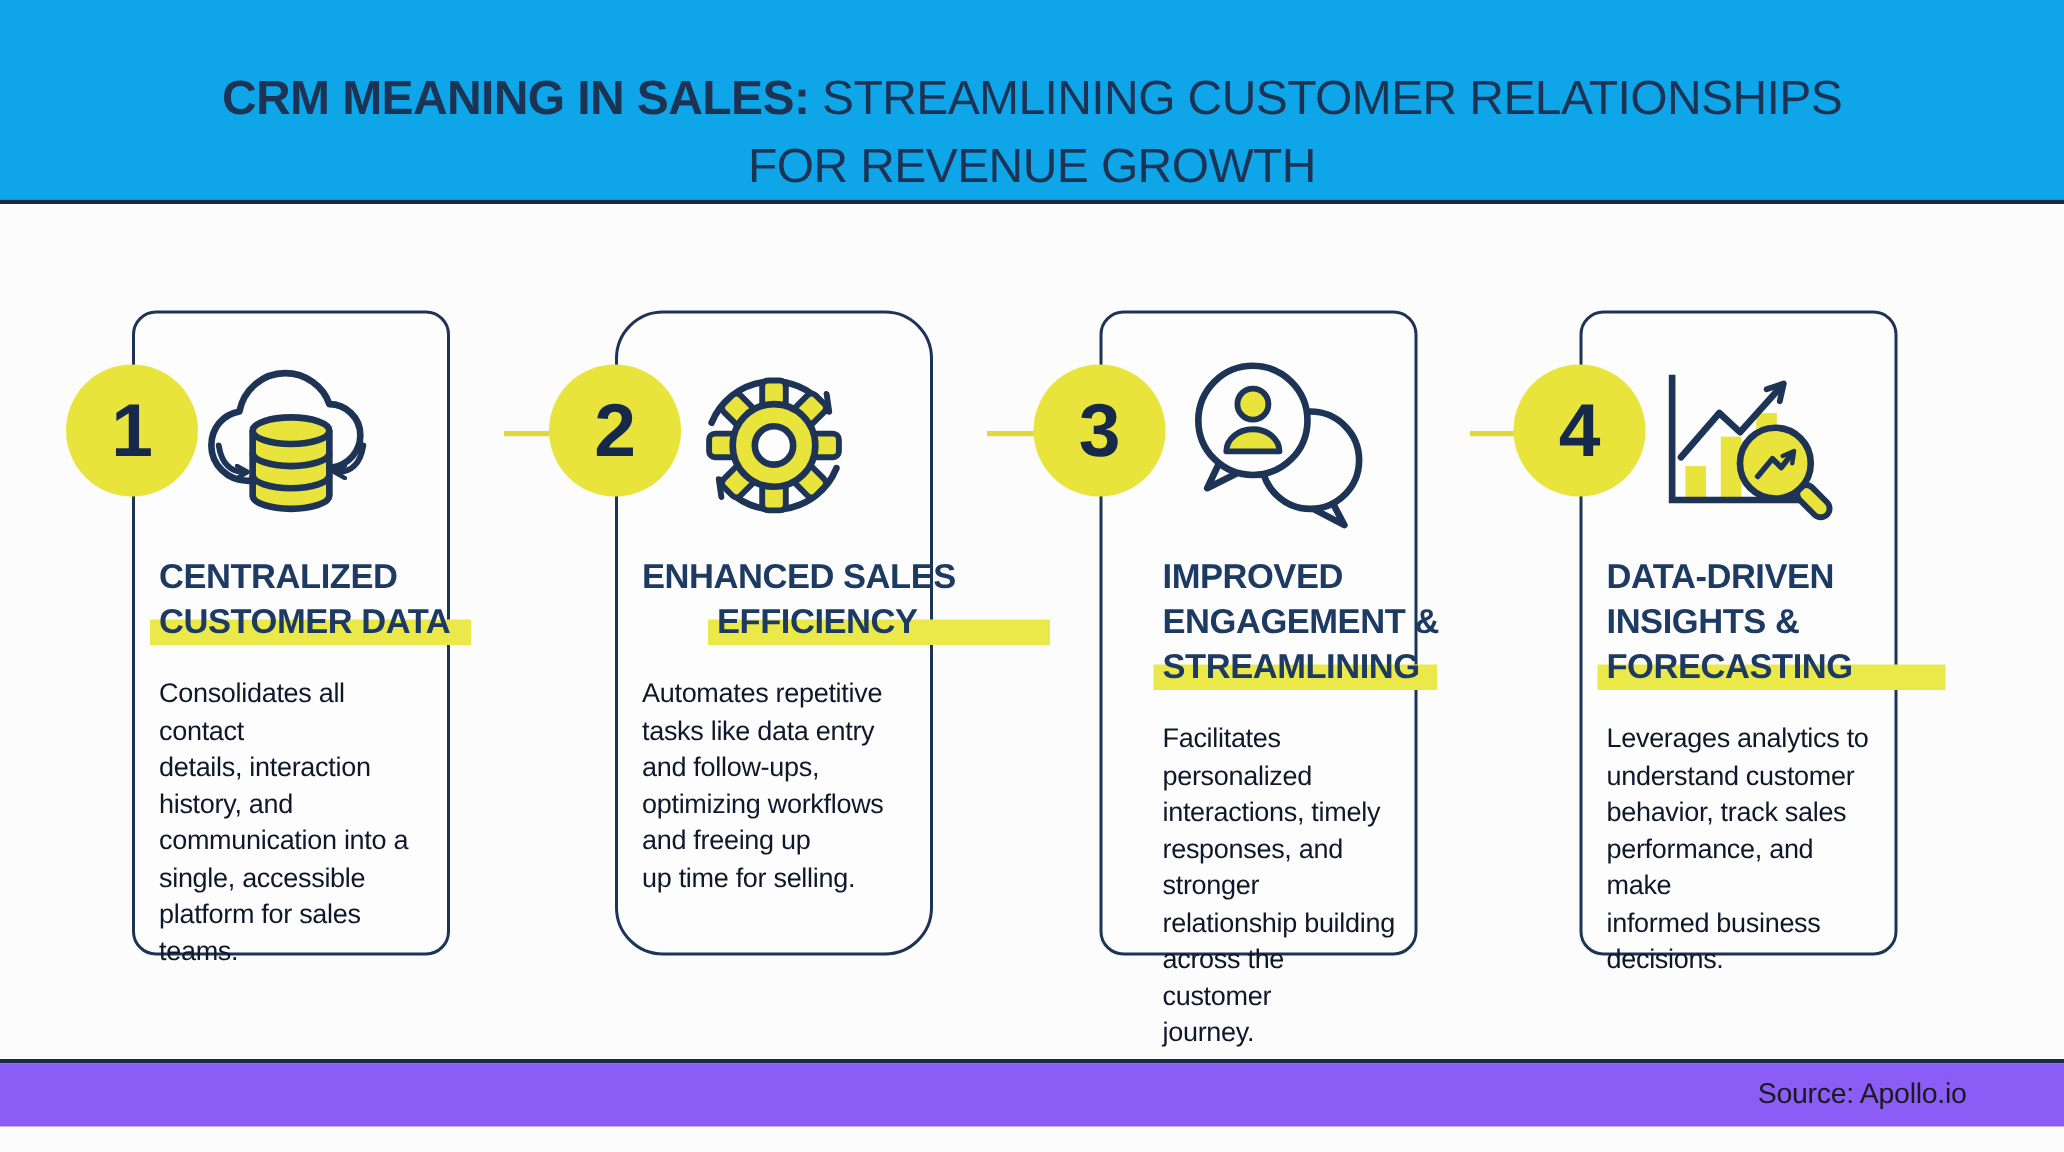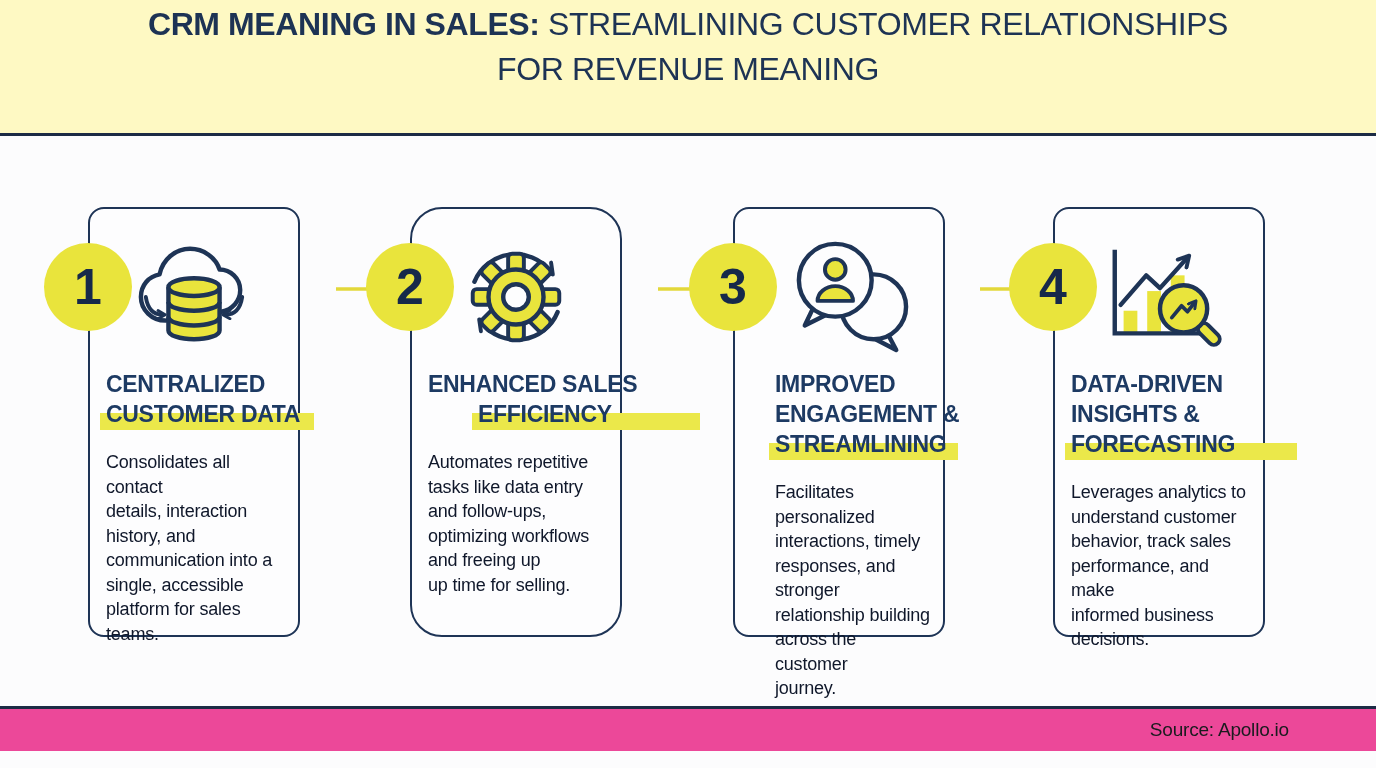--- a/index.html
+++ b/index.html
@@ -4,22 +4,22 @@
 <style>
   html,body { margin:0; padding:0; background:#fcfcfd; }
   .stage {
     position:relative; width:1376px; height:768px; overflow:hidden;
     background:#fcfcfd;
     font-family:"Liberation Sans", sans-serif;
   }
   
   .header-band {
     position:absolute; left:0; top:0; width:1376px; height:133px;
-    background:#fef9c3; box-sizing:border-box;
-    display:flex; flex-direction:column; justify-content:flex-start; align-items:center;
+    background:#0ea5e9; box-sizing:border-box;
+    display:flex; flex-direction:column; justify-content:flex-end; align-items:center;
   }
   .header-title {
     color:#1d3354; font-size:32px; line-height:45px; font-weight:400;
     letter-spacing:-0.4px; text-align:center; margin-top:2px;
   }
   .header-title .bold { font-weight:800; }
   .divider-top {
     position:absolute; left:0; top:133px; width:1376px; height:3px; background:#1c2b45;
   }
   
@@ -54,36 +54,36 @@
   }
   .badge1 { left:44px; } .badge2 { left:366px; } .badge3 { left:689px; } .badge4 { left:1009px; }
   
   .flow-arrow { position:absolute; top:276px; z-index:2; }
   .fa1 { left:334px; } .fa2 { left:656px; } .fa3 { left:978px; }
   
   .divider-bottom {
     position:absolute; left:0; top:706px; width:1376px; height:3px; background:#1c2b45;
   }
   .footer-band {
-    position:absolute; left:0; top:709px; width:1376px; height:42px; background:#ec4899;
+    position:absolute; left:0; top:709px; width:1376px; height:42px; background:#8b5cf6;
     box-sizing:border-box; display:flex; justify-content:flex-end; align-items:center;
-    padding-right:87px;
+    padding-right:65px;
   }
   .source-text { color:#191b1e; font-size:19px; letter-spacing:-0.2px; }
   svg { display:block; }
 </style>
 </head>
 <body>
 
 <div class="stage">
 
   <div class="header-band">
     <div class="header-title">
       <span class="bold">CRM MEANING IN SALES:</span><span> STREAMLINING CUSTOMER RELATIONSHIPS</span><br>
-      <span>FOR REVENUE MEANING</span>
+      <span>FOR REVENUE GROWTH</span>
     </div>
   </div>
   <div class="divider-top"></div>
 
   <svg width="0" height="0">
     <defs>
       <marker id="m-nav" viewBox="0 0 12 12" refX="7" refY="6" markerWidth="16" markerHeight="16" markerUnits="userSpaceOnUse" orient="auto-start-reverse">
         <path d="M2,1.5 L10,6 L2,10.5" fill="none" stroke="#1e3456" stroke-width="3" stroke-linecap="round" stroke-linejoin="round"></path>
       </marker>
       <marker id="m-nav-s" viewBox="0 0 12 12" refX="7" refY="6" markerWidth="11" markerHeight="11" markerUnits="userSpaceOnUse" orient="auto-start-reverse">

